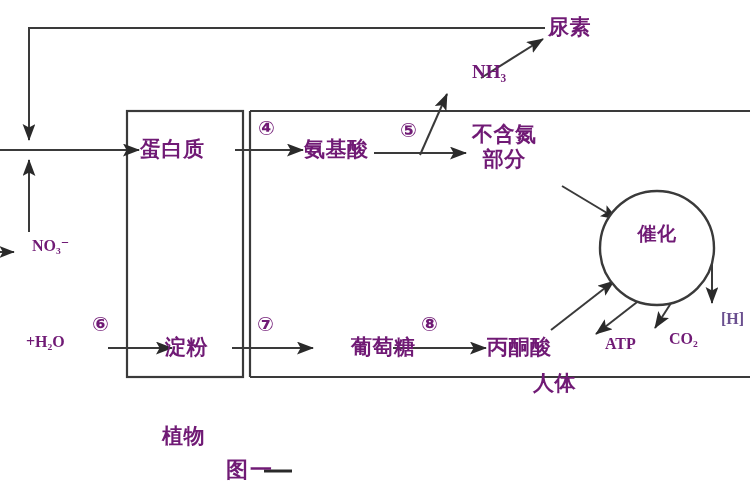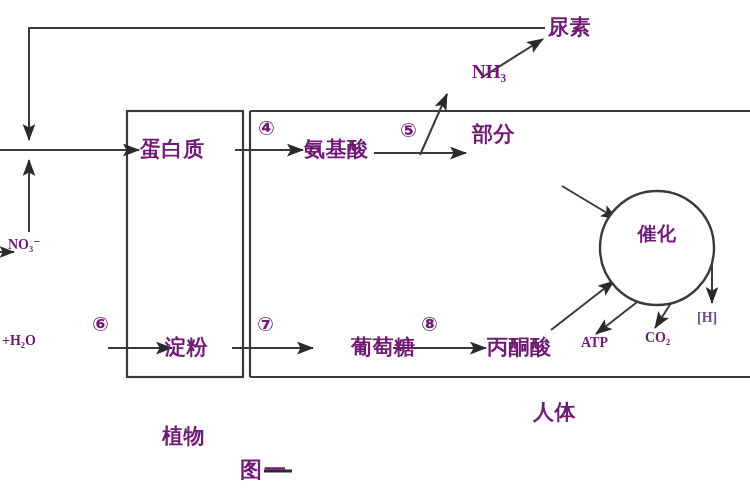--- a/index.html
+++ b/index.html
@@ -37,21 +37,22 @@
   }
   .cjk-sm {
     font-family: "DejaVu Sans", "Liberation Sans", sans-serif;
     font-weight: 700;
     font-size: 19px;
     letter-spacing: 0.5px;
   }
   .sci {
     font-family: "Liberation Serif", "DejaVu Serif", serif;
     font-weight: 700;
-    font-size: 14px;
+    font-size: 16px;
+    margin-left: 24px;
   }
   .sci-sm {
     font-family: "Liberation Serif", "DejaVu Serif", serif;
     font-weight: 700;
     font-size: 19px;
   }
   .two-line {
     text-align: center;
     line-height: 1.18;
   }
@@ -60,21 +61,20 @@
     line-height: 1.2;
   }
   .hbracket {
     color: #6a4f8f;
   }
   .fig-caption {
     font-family: Liberation Serif, serif;
     font-weight: 700;
     font-size: 22px;
     letter-spacing: 2px;
-    margin-left: 14px;
   }
 </style>
 </head>
 <body>
 
 <div id="stage">
 
   <svg id="diagram-svg" viewBox="0 0 750 500">
     <defs>
       <marker id="ah" markerWidth="9" markerHeight="9" refX="8" refY="3.2" orient="auto" markerUnits="strokeWidth">
@@ -179,20 +179,21 @@
 
   <div class="lbl sci-sm" style="left:424px; top:62px;margin-left:48px;">
     <span>NH₃</span>
   </div>
 
   <div class="lbl cjk" style="left:548px; top:16px;">
     <span>尿素</span>
   </div>
 
   <div class="lbl cjk two-line" style="left:472px; top:122px;">
+    <div>不含氮</div>
     <div>部分</div>
   </div>
 
   <div class="lbl cjk" style="left:314px; top:336px;margin-left:37px;">
     <span>葡萄糖</span>
   </div>
 
   <div class="lbl cjk" style="left:487px; top:336px;">
     <span>丙酮酸</span>
   </div>
@@ -210,21 +211,21 @@
   </div>
 
   <div class="lbl sci hbracket" style="left:697px; top:311px;">
     <span>[H]</span>
   </div>
 
   <div class="lbl cjk" style="left:162px; top:389px;margin-top:36px;">
     <span>植物</span>
   </div>
 
-  <div class="lbl cjk" style="left:533px; top:401px;font-family:Liberation Serif, serif;">
+  <div class="lbl cjk" style="left:533px; top:372px;font-family:Liberation Serif, serif;">
     <span>人体</span>
   </div>
 
   <div class="lbl fig-caption" style="left:226px; top:458px;">
     <span>图一</span>
   </div>
 
   <div class="lbl cjk-sm" style="left:258px; top:118px; font-size:20px;">
     <span>④</span>
   </div>

